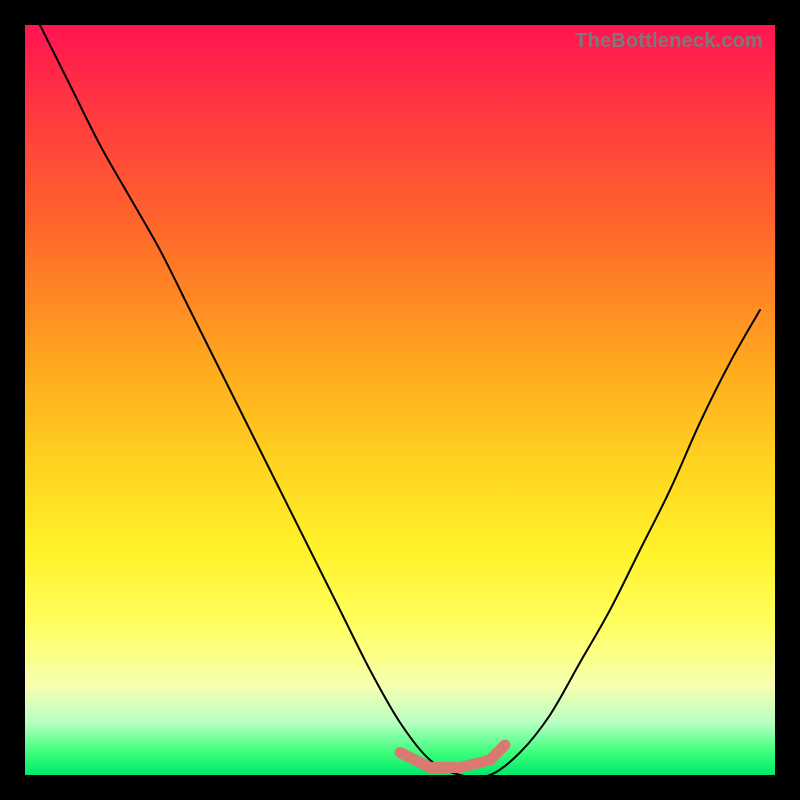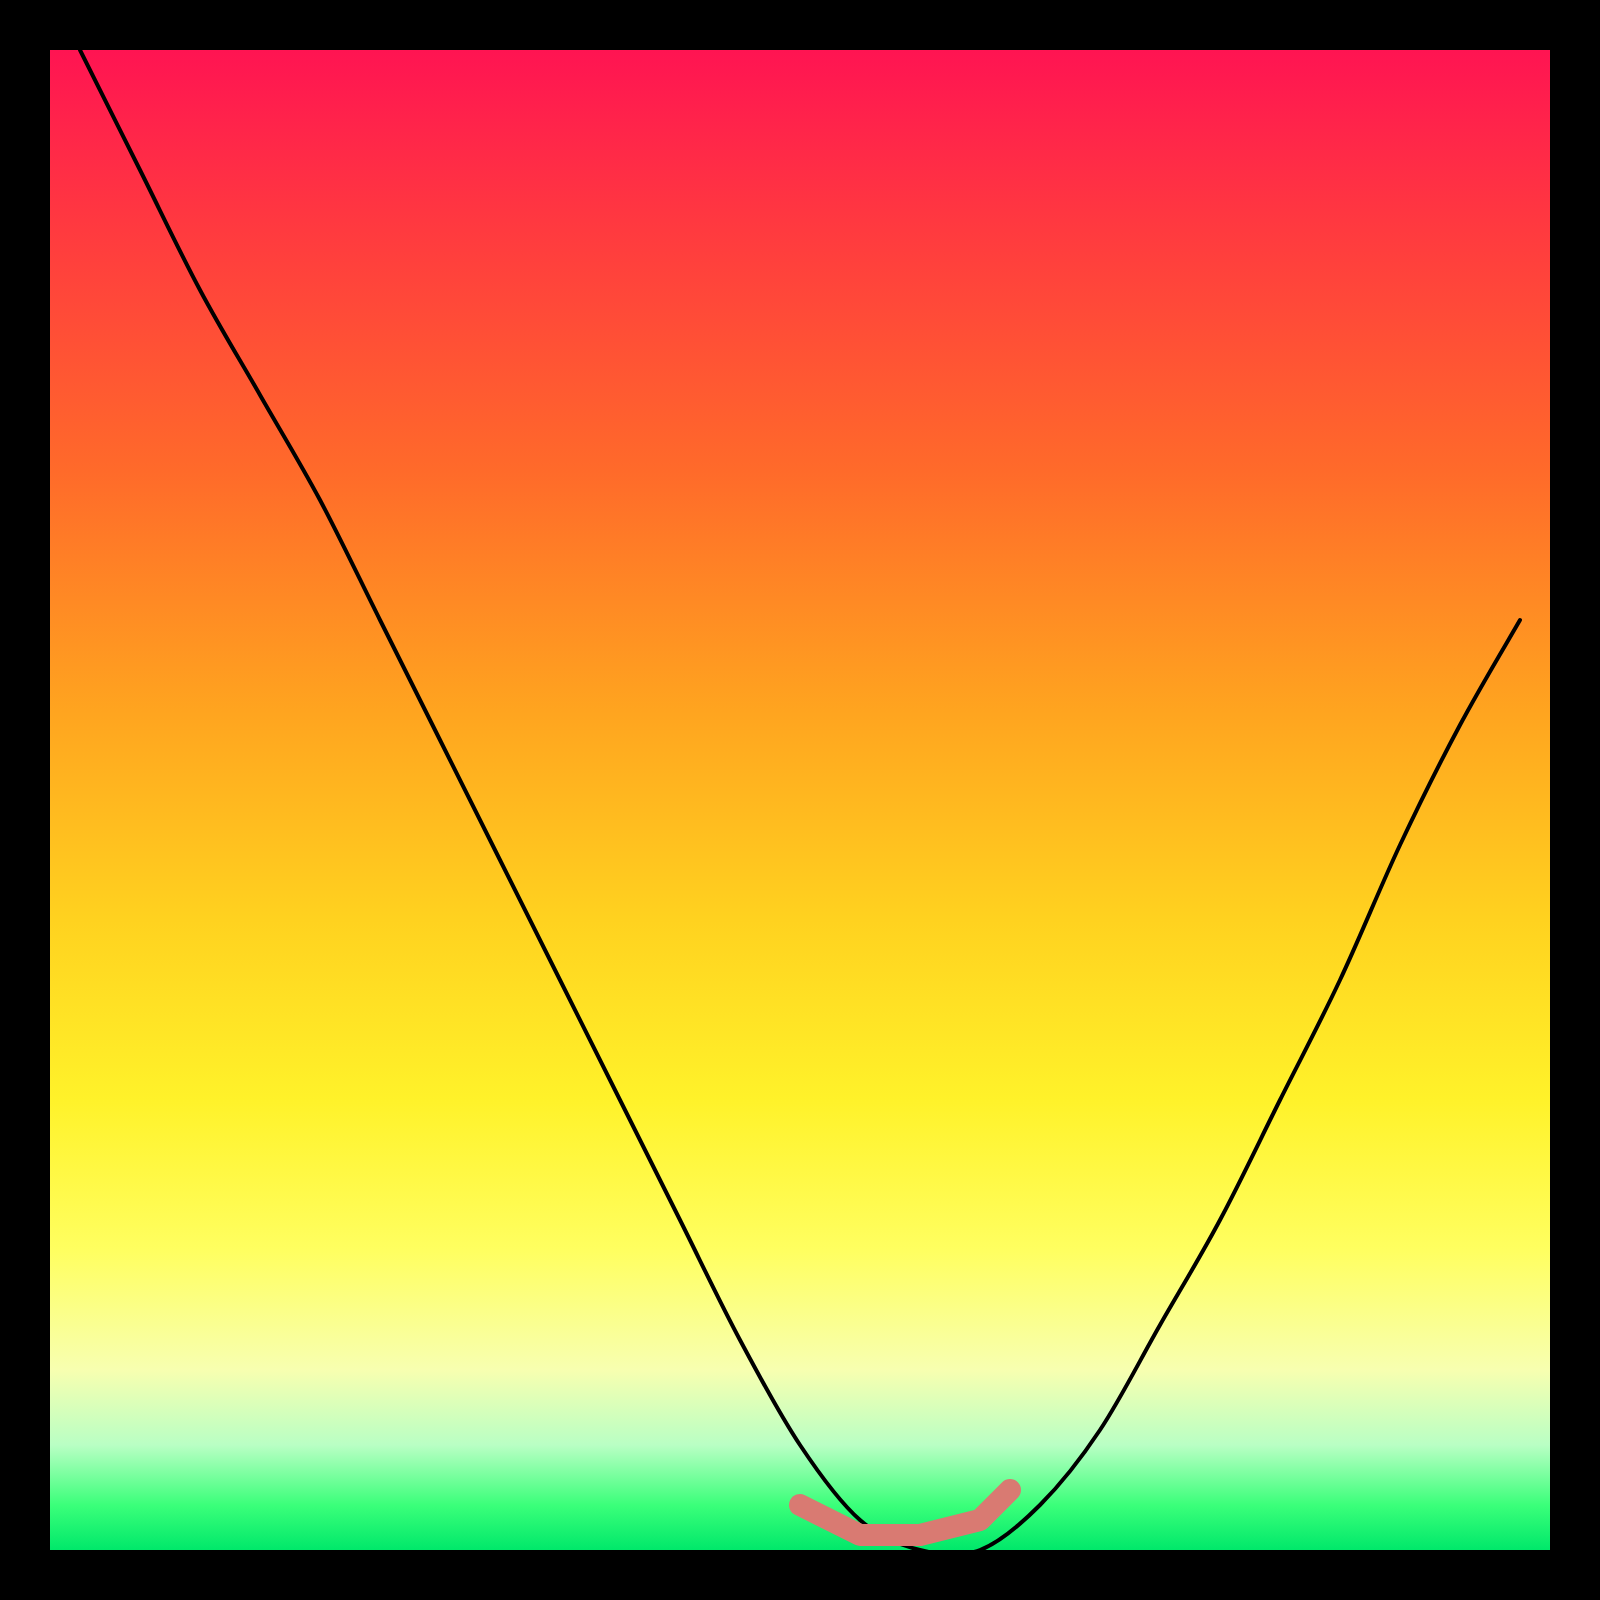--- a/index.html
+++ b/index.html
@@ -55,20 +55,21 @@
     height: 750px;
   }
 </style>
 </head>
 <body>
 
 <div class="frame">
 
   <div class="plot-area">
 
+    <div class="watermark">TheBottleneck.com</div>
 
     <svg class="curve-layer" viewBox="0 0 750 750" preserveAspectRatio="none">
       <path id="curve-path" fill="none" stroke="#000000" stroke-width="2" stroke-linejoin="round" stroke-linecap="round" d="M15.0 0.0 C20.0 10.0, 35.0 40.0, 45.0 60.0 C55.0 80.0, 65.0 101.3, 75.0 120.0 C85.0 138.8, 95.0 155.0, 105.0 172.5 C115.0 190.0, 125.0 206.3, 135.0 225.0 C145.0 243.8, 155.0 265.0, 165.0 285.0 C175.0 305.0, 185.0 325.0, 195.0 345.0 C205.0 365.0, 215.0 385.0, 225.0 405.0 C235.0 425.0, 245.0 445.0, 255.0 465.0 C265.0 485.0, 275.0 505.0, 285.0 525.0 C295.0 545.0, 305.0 565.0, 315.0 585.0 C325.0 605.0, 335.0 626.3, 345.0 645.0 C355.0 663.8, 365.0 682.5, 375.0 697.5 C385.0 712.5, 395.0 726.3, 405.0 735.0 C415.0 743.8, 425.0 747.5, 435.0 750.0 C445.0 752.5, 455.0 753.8, 465.0 750.0 C475.0 746.3, 485.0 737.5, 495.0 727.5 C505.0 717.5, 515.0 705.0, 525.0 690.0 C535.0 675.0, 545.0 655.0, 555.0 637.5 C565.0 620.0, 575.0 603.8, 585.0 585.0 C595.0 566.3, 605.0 545.0, 615.0 525.0 C625.0 505.0, 635.0 486.3, 645.0 465.0 C655.0 443.8, 665.0 418.8, 675.0 397.5 C685.0 376.3, 695.0 356.2, 705.0 337.5 C715.0 318.7, 730.0 293.8, 735.0 285.0"></path>
       <path id="highlight-path" fill="none" stroke="#d97a72" stroke-width="11" stroke-linecap="round" stroke-linejoin="round" d="M375.0 727.5 L405.0 742.5 L435.0 742.5 L465.0 735.0 L480.0 720.0"></path>
     </svg>
 
   </div>
 
 </div>
 

